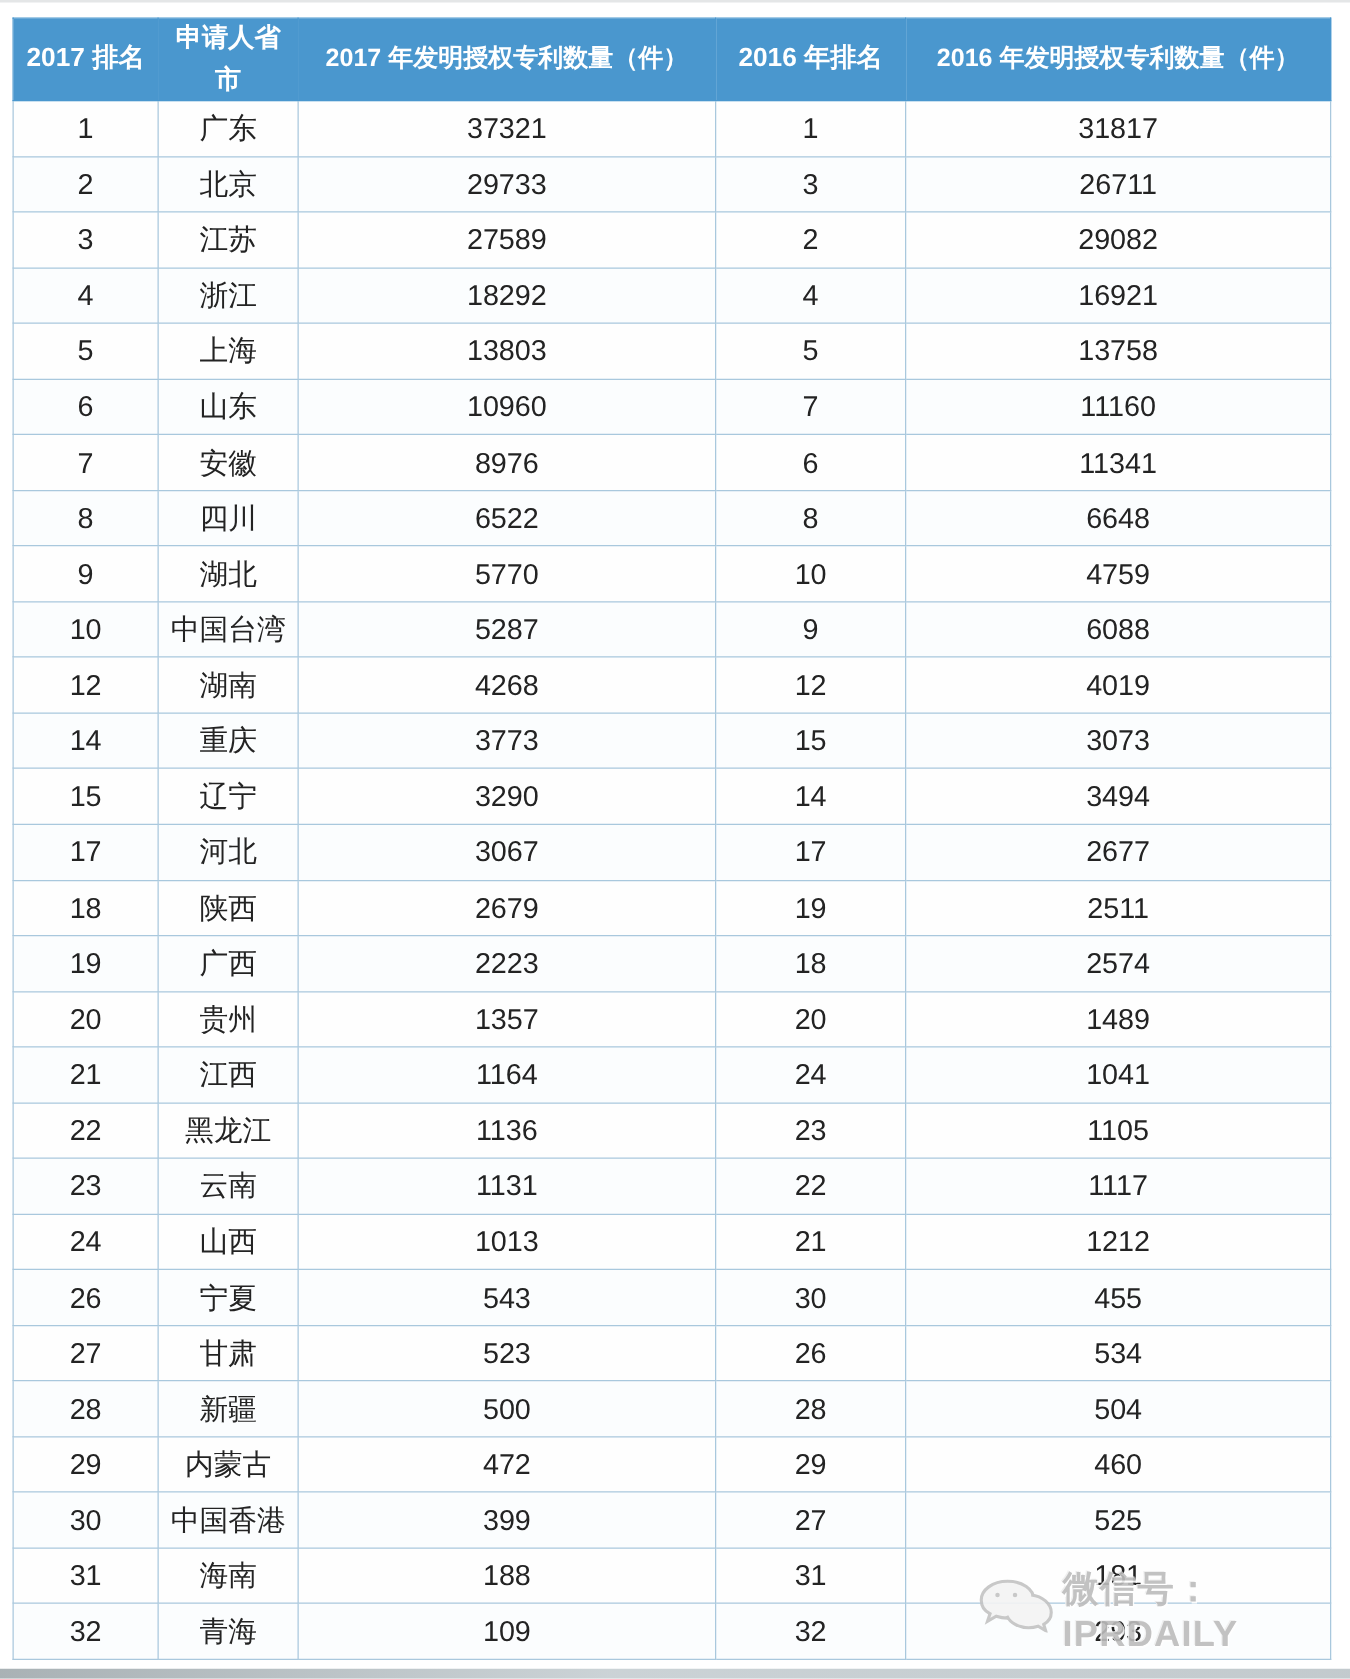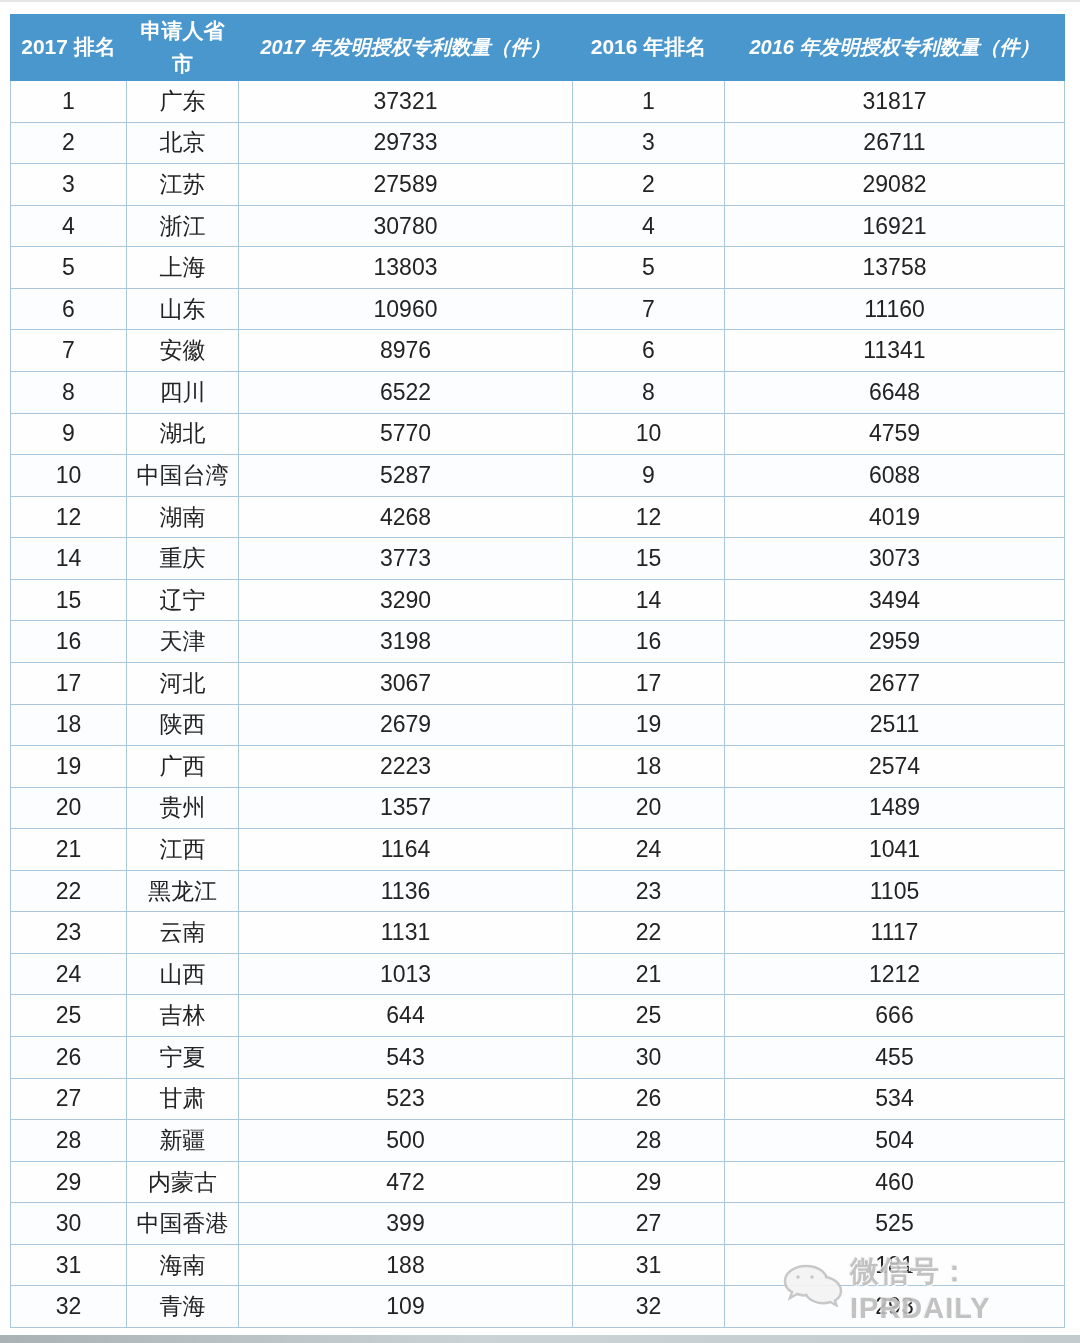--- a/index.html
+++ b/index.html
@@ -30,21 +30,21 @@
     background: #4a97ce;
     color: #ffffff;
     font-weight: bold;
     font-size: 21px;
     text-align: center;
     vertical-align: middle;
     border: 1px solid #4a97ce;
     line-height: 1.55;
     padding: 0 6px;
   }
-  .rank-table th.nowrap { white-space: nowrap; padding: 0; font-size: 20px; font-style: italic; }
+  .rank-table th.nowrap { white-space: nowrap; padding: 0; font-size: 20px; }
   .rank-table td {
     border: 1px solid #a9c8dd;
     text-align: center;
     vertical-align: middle;
     font-size: 23px;
     color: #232323;
     background: #fefefe;
   }
   .rank-table tbody tr:nth-child(even) td { background: #fbfdfe; }
   .watermark {
@@ -112,21 +112,21 @@
         <tr>
           <td>3</td>
           <td>江苏</td>
           <td>27589</td>
           <td>2</td>
           <td>29082</td>
         </tr>
         <tr>
           <td>4</td>
           <td>浙江</td>
-          <td>30780</td>
+          <td>18292</td>
           <td>4</td>
           <td>16921</td>
         </tr>
         <tr>
           <td>5</td>
           <td>上海</td>
           <td>13803</td>
           <td>5</td>
           <td>13758</td>
         </tr>
@@ -180,27 +180,20 @@
           <td>3073</td>
         </tr>
         <tr>
           <td>15</td>
           <td>辽宁</td>
           <td>3290</td>
           <td>14</td>
           <td>3494</td>
         </tr>
         <tr>
-          <td>16</td>
-          <td>天津</td>
-          <td>3198</td>
-          <td>16</td>
-          <td>2959</td>
-        </tr>
-        <tr>
           <td>17</td>
           <td>河北</td>
           <td>3067</td>
           <td>17</td>
           <td>2677</td>
         </tr>
         <tr>
           <td>18</td>
           <td>陕西</td>
           <td>2679</td>
@@ -241,27 +234,20 @@
           <td>1131</td>
           <td>22</td>
           <td>1117</td>
         </tr>
         <tr>
           <td>24</td>
           <td>山西</td>
           <td>1013</td>
           <td>21</td>
           <td>1212</td>
-        </tr>
-        <tr>
-          <td>25</td>
-          <td>吉林</td>
-          <td>644</td>
-          <td>25</td>
-          <td>666</td>
         </tr>
         <tr>
           <td>26</td>
           <td>宁夏</td>
           <td>543</td>
           <td>30</td>
           <td>455</td>
         </tr>
         <tr>
           <td>27</td>

